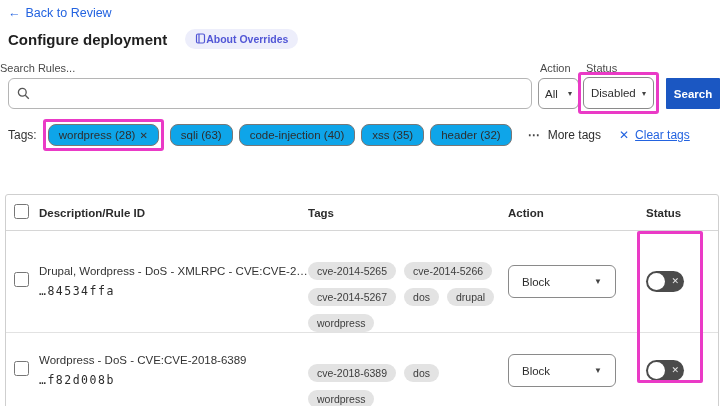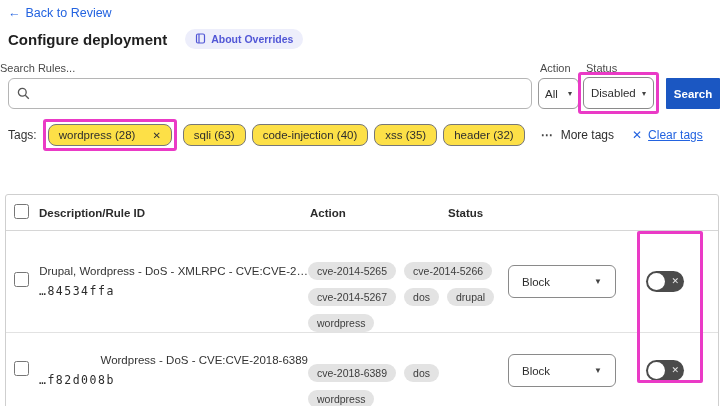--- a/index.html
+++ b/index.html
@@ -4,59 +4,59 @@
 <style>
   * { margin:0; padding:0; box-sizing:border-box; }
   html,body { background:#fff; }
   body { font-family:"Liberation Sans", sans-serif; color:#222; }
   .app { position:relative; width:725px; height:406px; background:#fff; overflow:hidden; }
 
   
   .back { position:absolute; left:8px; top:6px; font-size:12.5px; color:#2363e0; text-decoration:none; display:flex; gap:5px; align-items:center; cursor:pointer; }
   .title-row { position:absolute; left:8px; top:29px; display:flex; align-items:center; gap:18px; }
   .page-title { font-size:15px; font-weight:700; color:#1f1f1f; }
-  .badge { display:inline-flex; align-items:flex-start; gap:5px; background:#edeefb; color:#5156d6; font-size:10.5px; font-weight:600; padding:4px 10px; border-radius:10px; cursor:pointer; }
+  .badge { display:inline-flex; align-items:flex-start; background:#edeefb; color:#5156d6; font-size:10.5px; font-weight:600; padding:4px 10px; border-radius:10px; cursor:pointer; }
 
   
   .flabel { position:absolute; font-size:11px; color:#4a4a4a; }
   .search-wrap { position:absolute; left:8px; top:78px; width:524px; height:31px; border:1px solid #b5b5b5; border-radius:6px; background:#fff; display:flex; align-items:center; padding:0 8px; }
   .search-wrap input { border:none; outline:none; flex:1; font-size:12px; margin-left:6px; font-family:"Liberation Sans",sans-serif; }
   .dd { display:flex; align-items:center; justify-content:space-between; background:#fff; border:1px solid #9a9a9a; border-radius:6px; font-size:11.5px; color:#2e2e2e; cursor:pointer; font-family:"Liberation Sans",sans-serif; }
   .dd .caret { font-size:8px; color:#444; margin-left:5px; }
   .dd-action { position:absolute; left:538px; top:78px; width:41px; height:31px; padding:0 6px; }
   .hl-status-filter { position:absolute; left:578px; top:72px; width:81px; height:42px; border:3px solid #ea3ac6; border-radius:3px; padding:2px; background:#fff; }
   .dd-status { width:100%; height:100%; padding:0 7px; border-color:#8a8a8a; }
   .btn-primary { position:absolute; left:666px; top:78px; width:54px; height:31px; background:#1b57c2; color:#fff; border:none; border-radius:1px; font-size:11.5px; font-weight:600; cursor:pointer; font-family:"Liberation Sans",sans-serif; }
 
   
   .tags-bar { position:absolute; left:8px; top:119px; display:flex; align-items:center; }
   .tags-label { font-size:12px; color:#333; margin-right:6px; }
   .hl-tag { border:3px solid #ea3ac6; border-radius:3px; padding:2px; margin-right:6px; background:#fff; }
-  .tag-chip { display:inline-flex; align-items:center; gap:17px; border:1.4px solid #777; border-radius:8px; background:#fde047; padding:4px 10px; font-size:11.5px; color:#2e2e2e; cursor:pointer; white-space:nowrap; margin-right:6px; }
+  .tag-chip { display:inline-flex; align-items:center; gap:4px; border:1.4px solid #777; border-radius:8px; background:#0ea5e9; padding:4px 10px; font-size:11.5px; color:#2e2e2e; cursor:pointer; white-space:nowrap; margin-right:6px; }
   .hl-tag .tag-chip { margin-right:0; }
   .chip-x { font-size:10px; color:#333; cursor:pointer; }
   .more-tags { display:inline-flex; align-items:center; gap:7px; font-size:12px; color:#2e2e2e; margin-left:10px; cursor:pointer; }
   .more-dots { font-weight:700; letter-spacing:1px; color:#444; }
   .clear-tags { display:inline-flex; align-items:center; gap:6px; margin-left:18px; color:#2363e0; font-size:12px; cursor:pointer; }
   .clear-tags .lbl { text-decoration:underline; }
 
   
   .rules-table { position:absolute; left:5px; top:194px; width:714px; border:1px solid #cfcfcf; border-radius:3px; background:#fff; }
   .trow { display:flex; align-items:center; }
   .thead { height:36px; font-weight:700; font-size:11.5px; color:#2b2b2b; border-bottom:1px solid #d6d6d6; }
   .tbody-row + .tbody-row { border-top:1px solid #e2e2e2; }
   .row-1 { min-height:88px; }
   .row-2 { min-height:66px; }
   .c1 { width:33px; padding-left:8px; flex:none; }
   .c2 { width:269px; flex:none; }
   .c3 { width:198px; flex:none; }
   .c4 { width:134px; flex:none; padding-left:2px; }
   .c5 { flex:1; padding-left:6px; }
   input[type="checkbox"] { width:15px; height:15px; accent-color:#fff; border:1px solid #999; cursor:pointer; }
-  .desc-line { font-size:11.5px; color:#333;text-align:right; }
+  .desc-line { font-size:11.5px; color:#333; }
   .rule-id { font-family:"DejaVu Sans Mono", monospace; font-size:11.5px; letter-spacing:1.5px; color:#2b2b2b; margin-top:7px; }
   .cell-tags { display:flex; flex-wrap:wrap; gap:8px 8px; width:192px;margin-top:31px; }
   .pill { background:#e3e3e3; color:#3d3d3d; font-size:10.5px; padding:3px 9px; border-radius:10px; white-space:nowrap; cursor:default; }
   .dd-row { width:108px; height:33px; padding:0 13px; border-color:#8a8a8a; }
   .dd-row .caret { font-size:8px; }
 
   
   .toggle { position:relative; width:38px; height:21px; border-radius:11px; background:#4b4b4b; cursor:pointer; flex:none; }
   .toggle .knob { position:absolute; left:2px; top:2px; width:17px; height:17px; border-radius:50%; background:#fff; }
   .toggle .tx { position:absolute; right:5px; top:50%; transform:translateY(-54%); color:#e8e8e8; font-size:9px; line-height:1; }
@@ -133,20 +133,21 @@
       <span>✕</span>
       <span class="lbl">Clear tags</span>
     </span>
   </div>
 
   <div class="rules-table">
 
     <div class="trow thead">
       <div class="c1"><input type="checkbox" style=""></div>
       <div class="c2">Description/Rule ID</div>
+      <div class="c3">Tags</div>
       <div class="c4">Action</div>
       <div class="c5">Status</div>
     </div>
 
     <div class="trow tbody-row row-1">
       <div class="c1"><input type="checkbox" style=""></div>
       <div class="c2">
         <div class="desc-line">Drupal, Wordpress - DoS - XMLRPC - CVE:CVE-2…</div>
         <div class="rule-id">…84534ffa</div>
       </div>

